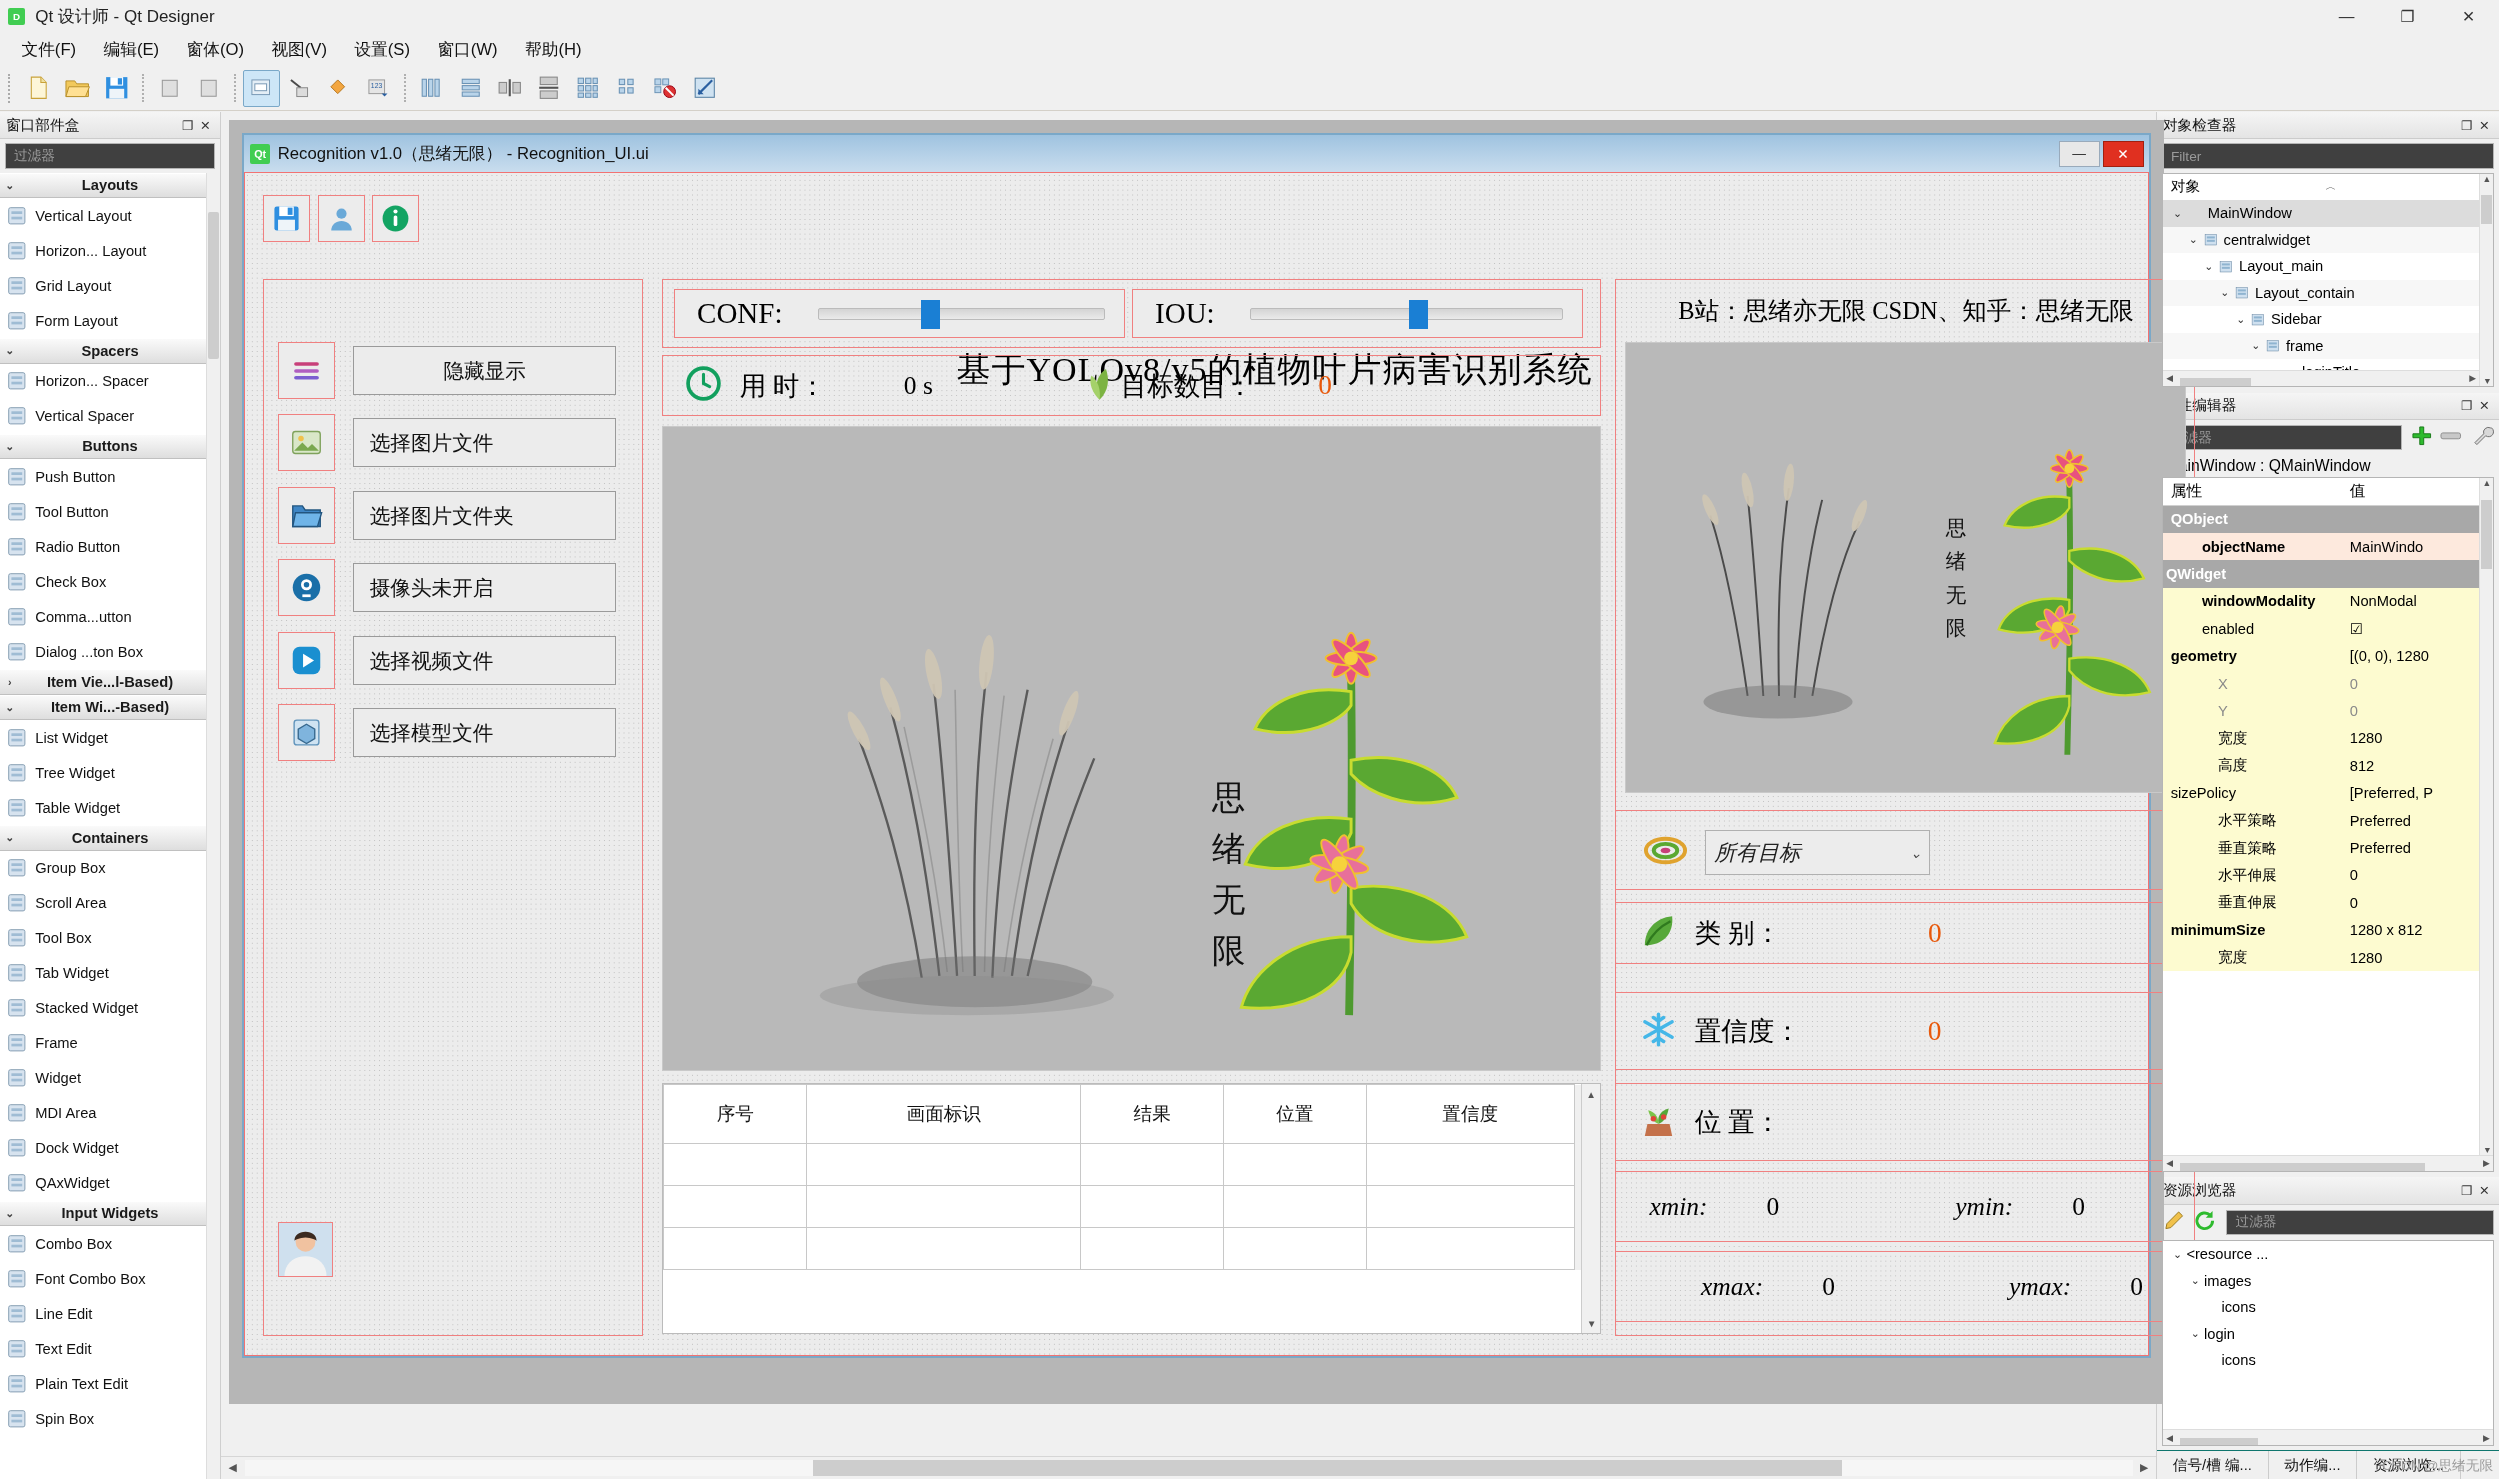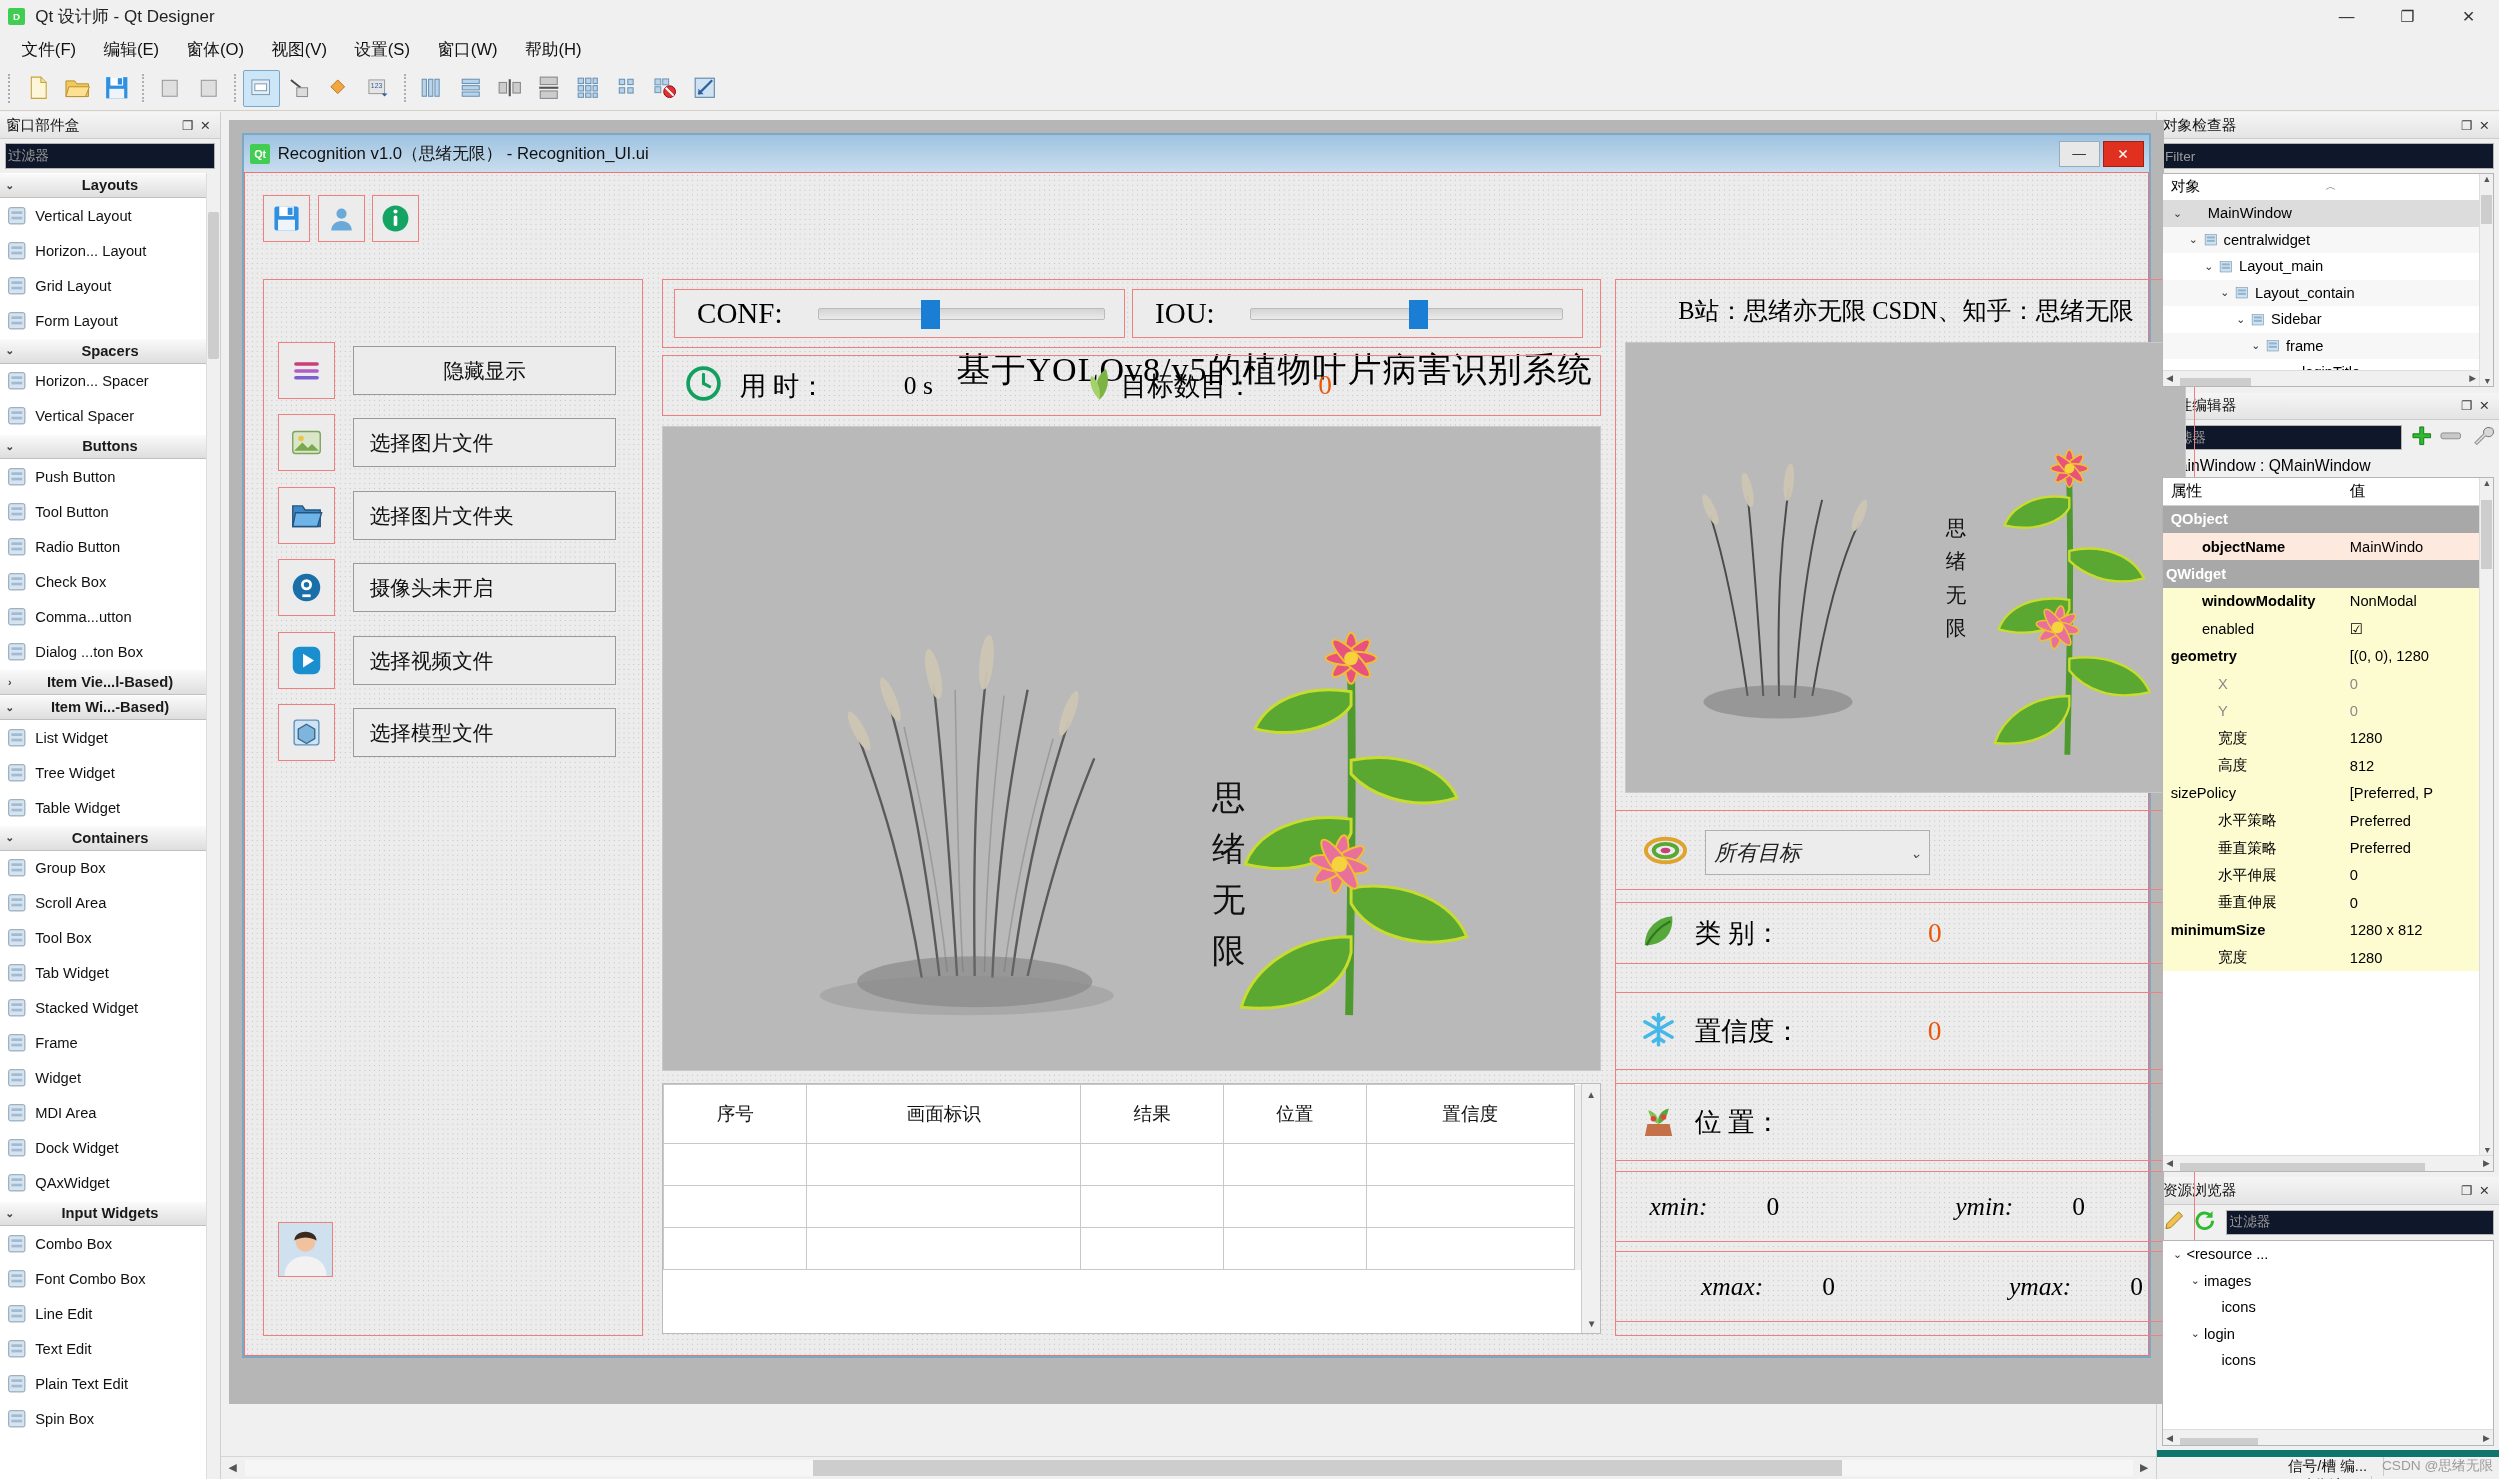--- a/index.html
+++ b/index.html
@@ -40,22 +40,22 @@
 
   
   .dock-left { width:221px; background:#f0f0f0; border-right:1px solid #cfcfcf;
                display:flex; flex-direction:column; }
   .dock-head { height:27.4px; display:flex; align-items:center; padding:0 5.9px;
                background:linear-gradient(#f5f5f5,#e4e4e4); border-bottom:1px solid #ccc;
                font-size:14.7px; color:#111; }
   .dock-head .ttl { flex:1; }
   .dock-icon { width:17.6px; height:17.6px; display:flex; align-items:center; justify-content:center;
                font-size:12.7px; color:#333; }
-  .filter-box { margin:3.9px 4.9px; height:25.5px; border:1px solid #b5b5b5; background:#0f172a;
-                display:flex; align-items:center; padding:0 2px; font-size:13.7px; color:#9a9a9a; }
+  .filter-box { margin:3.9px 4.9px; height:25.5px; border:1px solid #b5b5b5; background:#404040;
+                display:flex; align-items:center; padding:0 8px; font-size:13.7px; color:#9a9a9a; }
   .wb-list { flex:1; overflow:hidden; position:relative; background:#fff; }
   .wb-group { height:25.5px; display:flex; align-items:center;
               background:linear-gradient(#fafafa,#dedede); border-top:1px solid #fff;
               border-bottom:1px solid #c0c0c0; font-size:14.7px; font-weight:600; color:#1a1a1a; }
   .wb-group .caret { width:19.6px; text-align:center; font-size:10.8px; color:#444; }
   .wb-group .gname { flex:1; text-align:center; padding-right:19.6px; }
   .wb-item { height:35px; display:flex; align-items:center; padding-left:3.9px; font-size:14.7px; color:#111; }
   .wb-ico { width:25.5px; height:25.5px; margin-right:5.9px; display:flex; align-items:center;
             justify-content:center; flex:0 0 25.5px; }
   .wb-scroll { position:absolute; right:0; top:0; width:13.7px; bottom:0; background:#f0f0f0;
@@ -1354,21 +1354,21 @@
           </div>
         <div style="position:absolute;left:0;right:0;bottom:0;height:15.7px;background:#f0f0f0;border-top:1px solid #ddd;display:flex;align-items:center;">
           <span style="width:13.7px;text-align:center;font-size:8.8px;color:#555;">◀</span>
           <div style="flex:1;position:relative;">
               <div style="position:absolute;left:3.9px;width:78px;height:12.7px;background:#cdcdcd;"></div>
             </div>
           <span style="width:13.7px;text-align:center;font-size:8.8px;color:#555;">▶</span>
         </div>
       </div>
 
-      <div style="height:29px;display:flex;align-items:center;border-top:7px solid #0f766e;position:relative;flex-direction:column;">
+      <div style="height:29px;display:flex;align-items:flex-start;border-top:1px solid #0f766e;position:relative;">
         <div class="sb-tab">信号/槽 编...</div>
         <div class="sb-tab">动作编...</div>
         <div class="sb-tab">资源浏览...</div>
       </div>
     </div>
   </div>
 
   <div class="wm">CSDN @思绪无限</div>
 </div>
 

